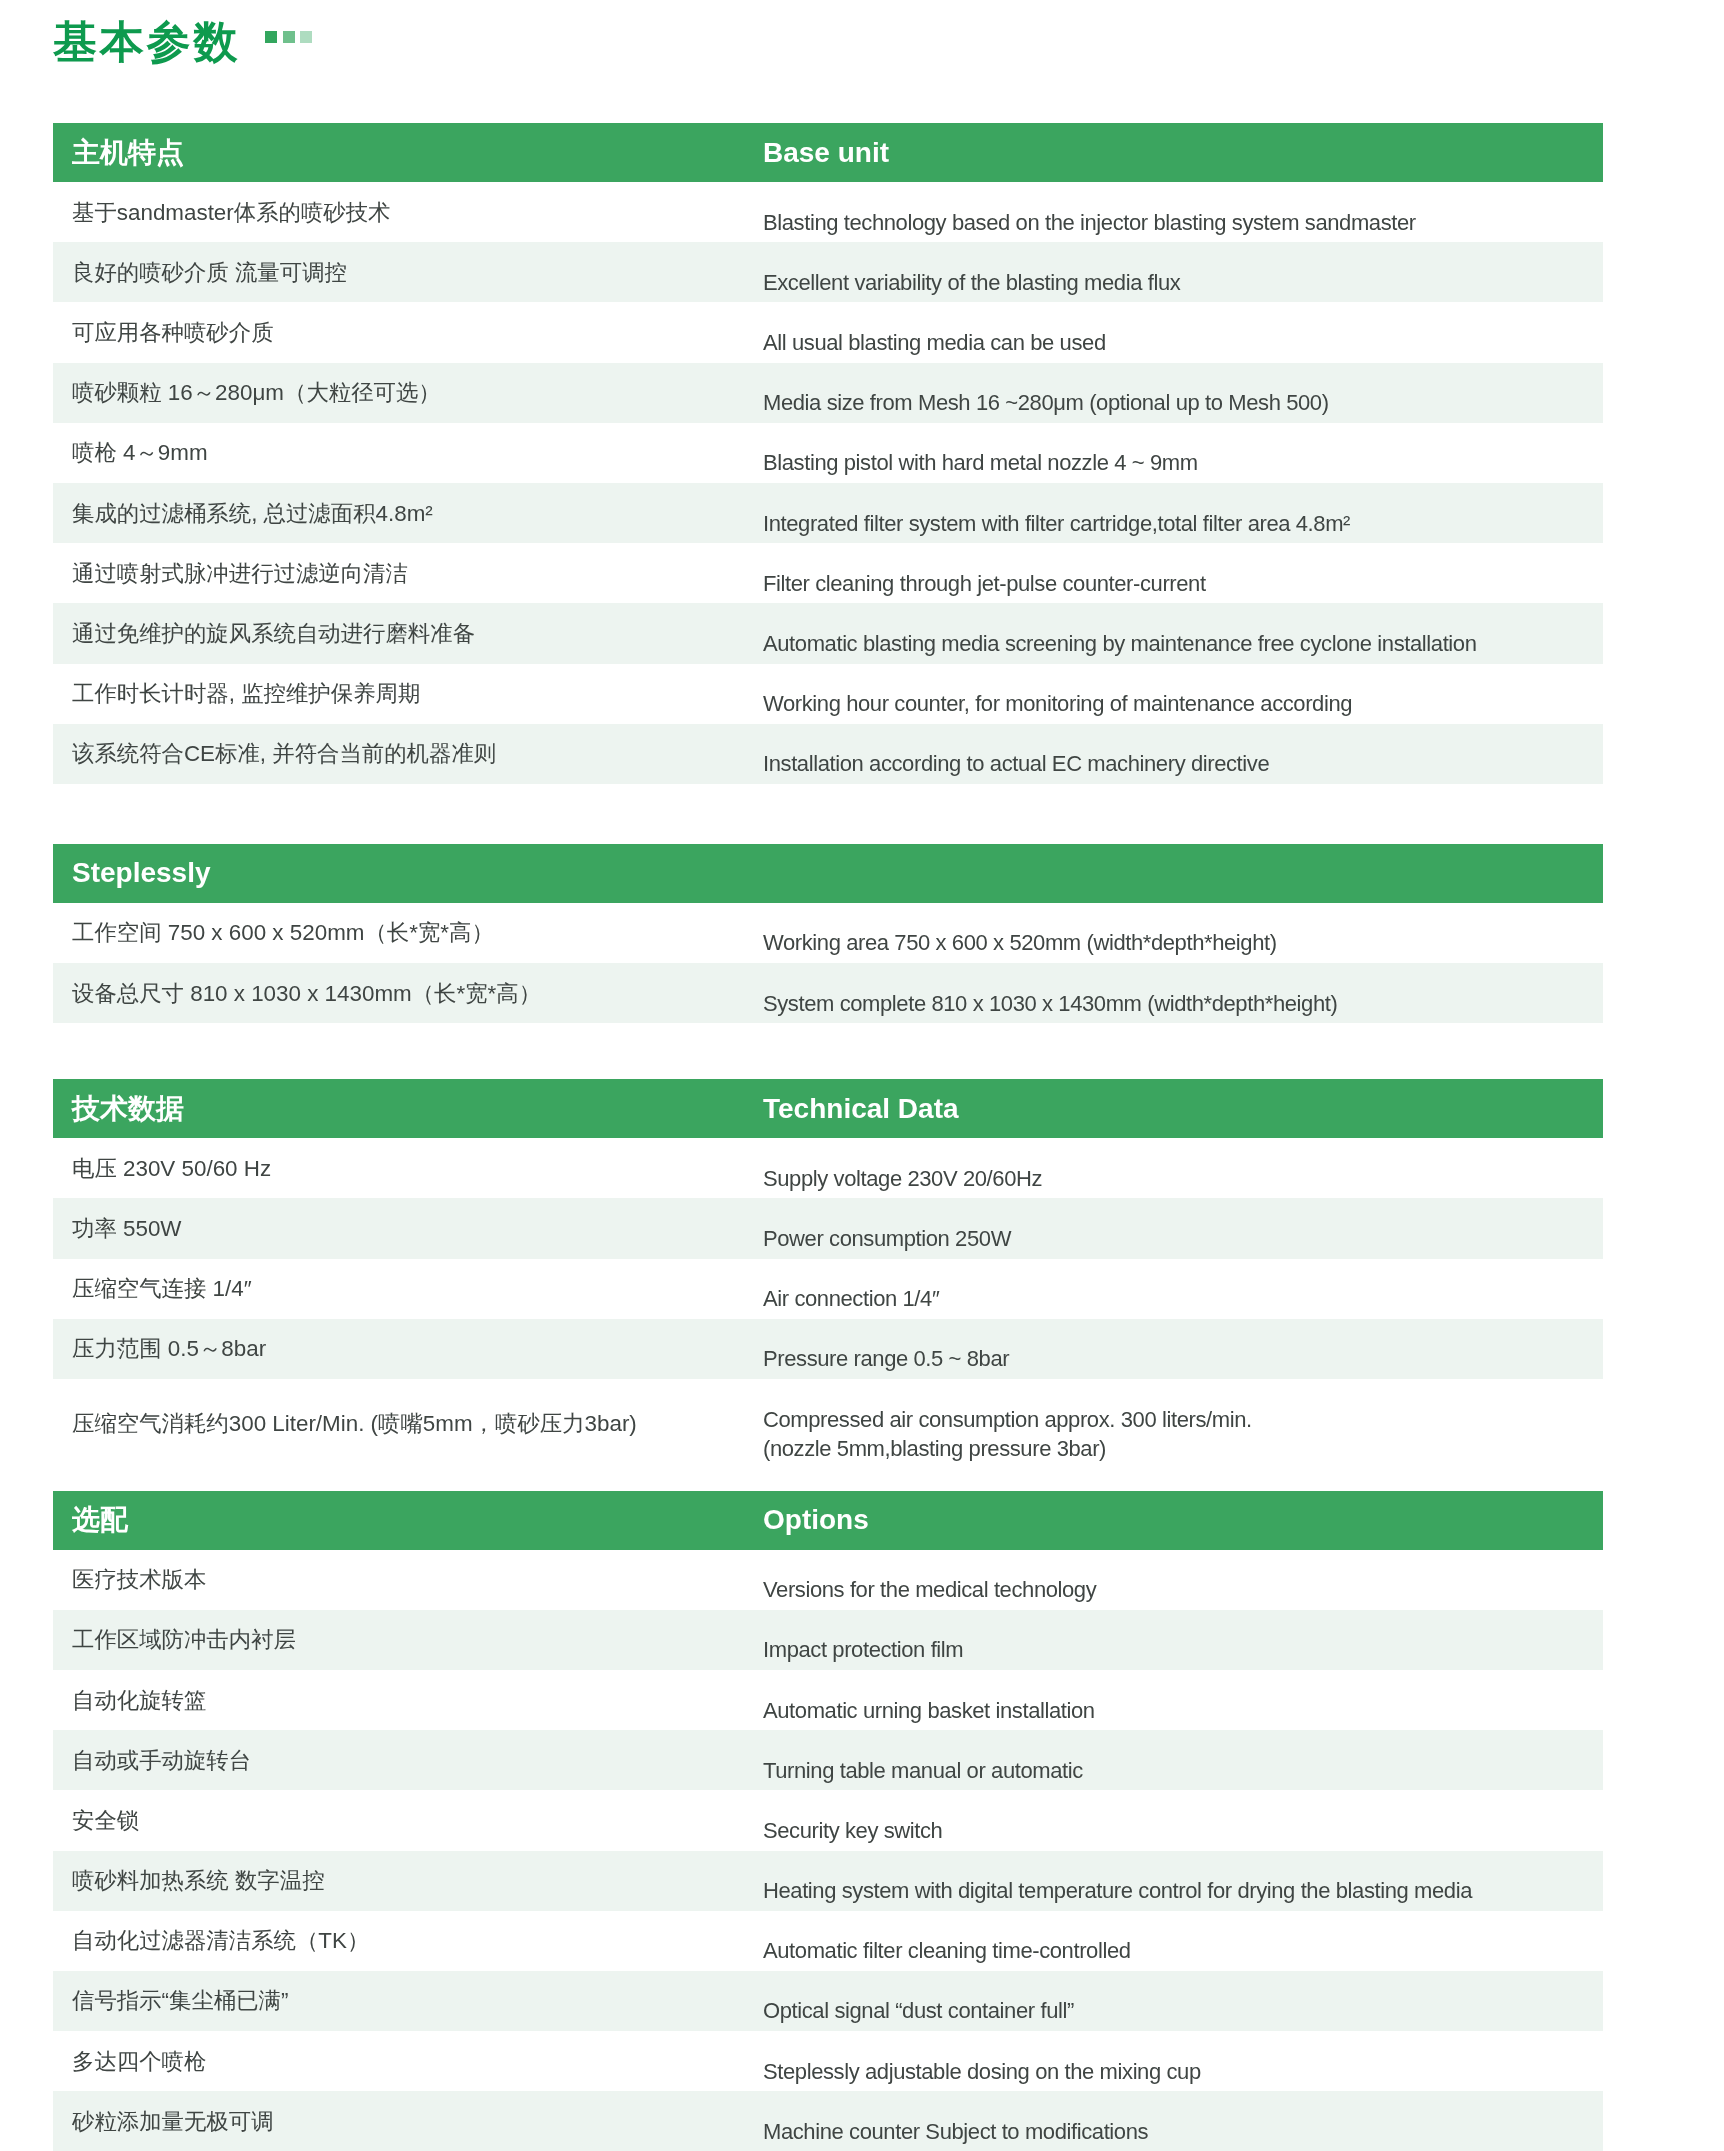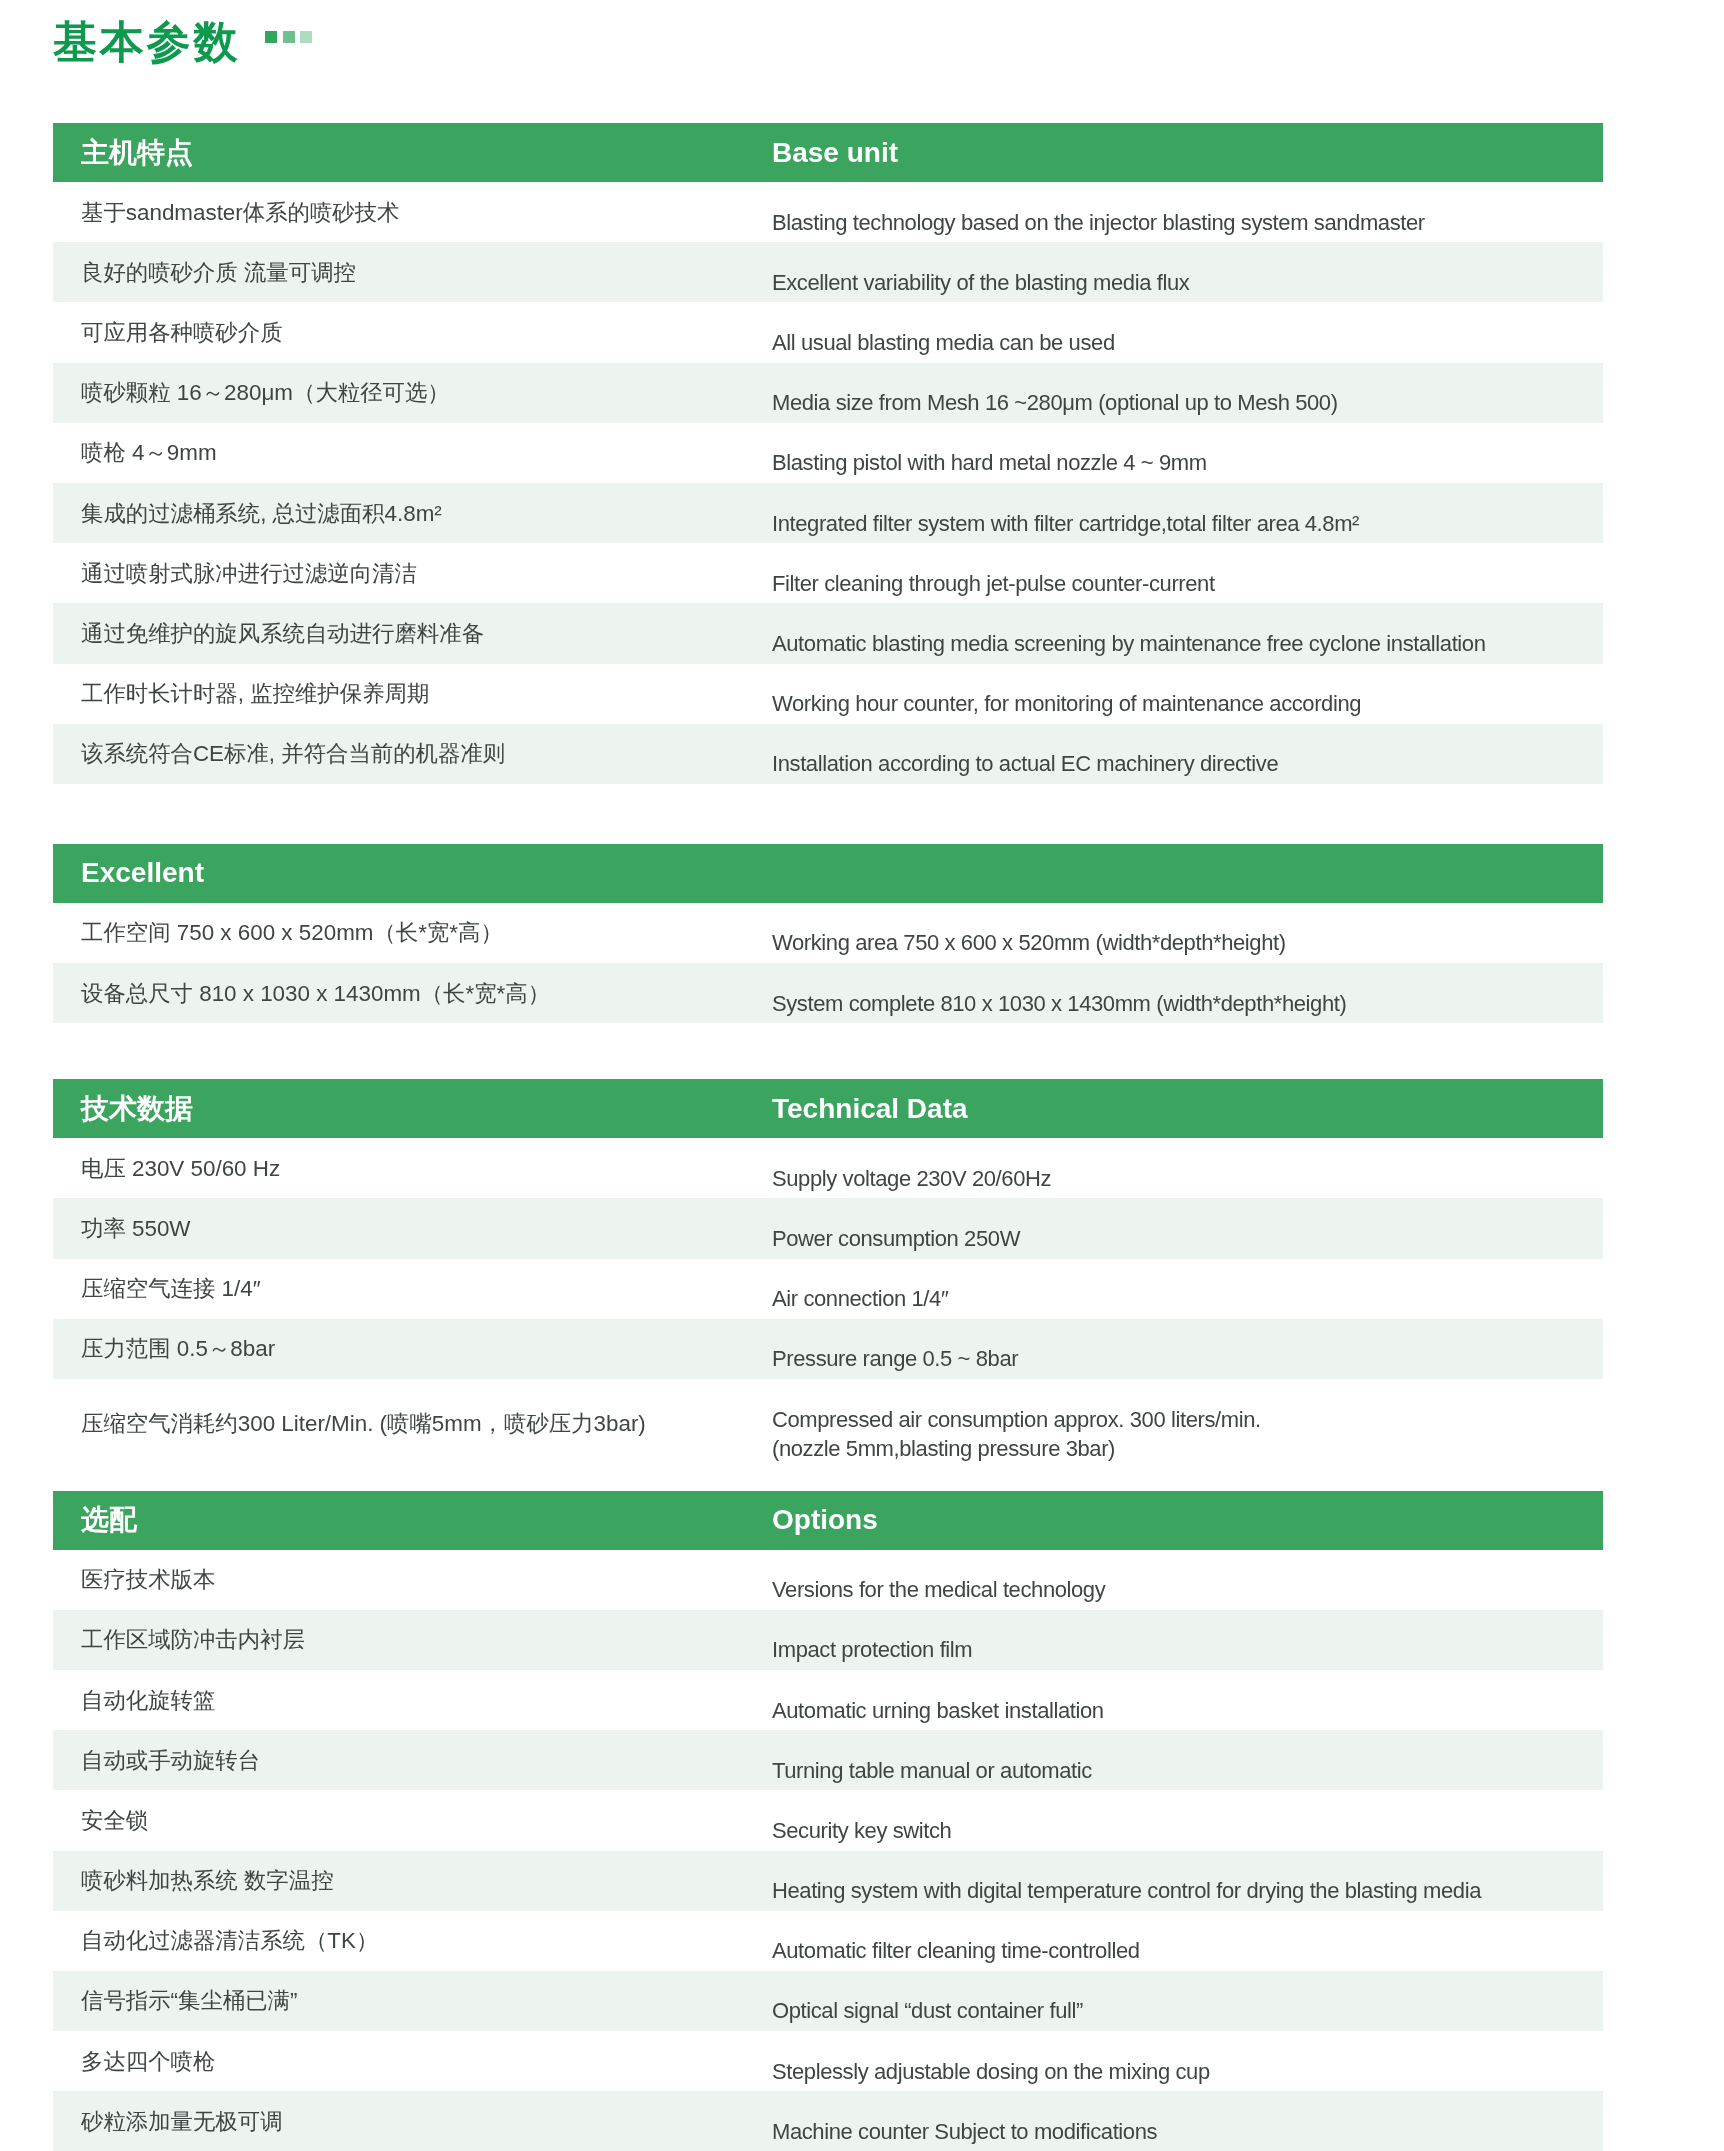--- a/index.html
+++ b/index.html
@@ -23,21 +23,21 @@
     color:var(--title-green);letter-spacing:2.8px;
   }
   .title-squares{display:flex;gap:5.6px;margin-left:13px;margin-top:-9.3px;}
   .sq{width:12px;height:12px;}
   .sq1{background:var(--sq1,#33A65E);}
   .sq2{background:var(--sq2,#6FC08C);}
   .sq3{background:var(--sq3,#AEDCC0);}
 
   .row-grid{
     display:grid;grid-template-columns:691px 1fr;
-    padding-left:28px;padding-right:15px;
+    padding-left:19px;padding-right:15px;
     align-items:center;
   }
   .section-header{
     background:var(--green);color:#ffffff;
     height:59px;font-size:28px;font-weight:700;
   }
   .spec-section{width:100%;}
   .spec-section:nth-child(2){margin-top:60px;}
   .spec-section:nth-child(3){margin-top:56px;}
   .spec-section:nth-child(4){margin-top:22.4px;}
@@ -107,21 +107,21 @@
             <div class="cell en">Working hour counter, for monitoring of maintenance according</div>
           </div>
           <div class="row-grid spec-row">
             <div class="cell zh">该系统符合CE标准, 并符合当前的机器准则</div>
             <div class="cell en">Installation according to actual EC machinery directive</div>
           </div>
         </div>
       </section>
       <section class="spec-section">
         <div class="row-grid section-header">
-          <div class="cell en">Excellent</div>
+          <div class="cell en">Steplessly</div>
         </div>
         <div class="rows">
           <div class="row-grid spec-row">
             <div class="cell zh">工作空间 750 x 600 x 520mm（长*宽*高）</div>
             <div class="cell en">Working area 750 x 600 x 520mm (width*depth*height)</div>
           </div>
           <div class="row-grid spec-row">
             <div class="cell zh">设备总尺寸 810 x 1030 x 1430mm（长*宽*高）</div>
             <div class="cell en">System complete  810 x 1030 x 1430mm (width*depth*height)</div>
           </div>

